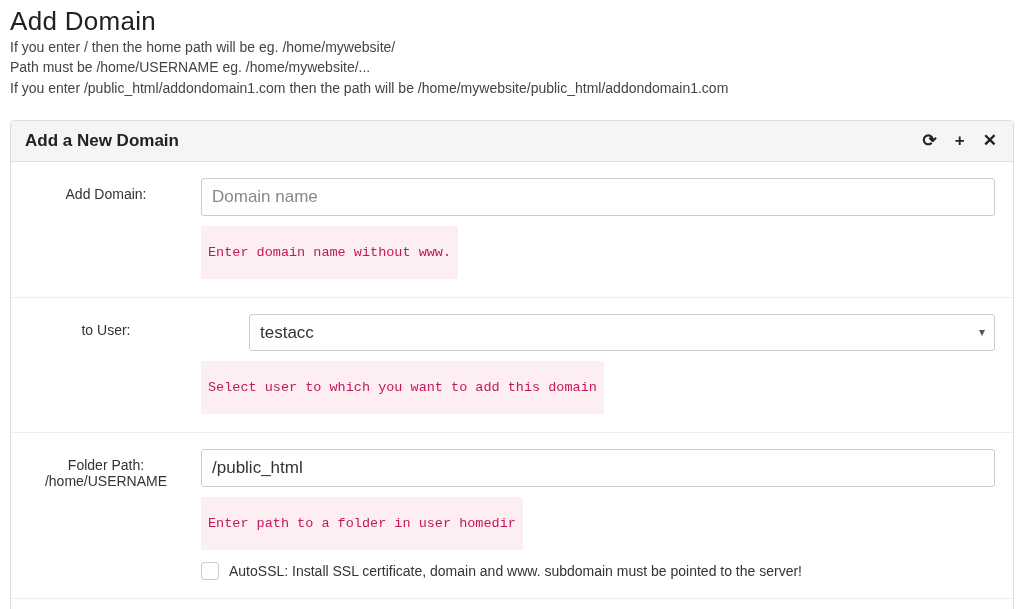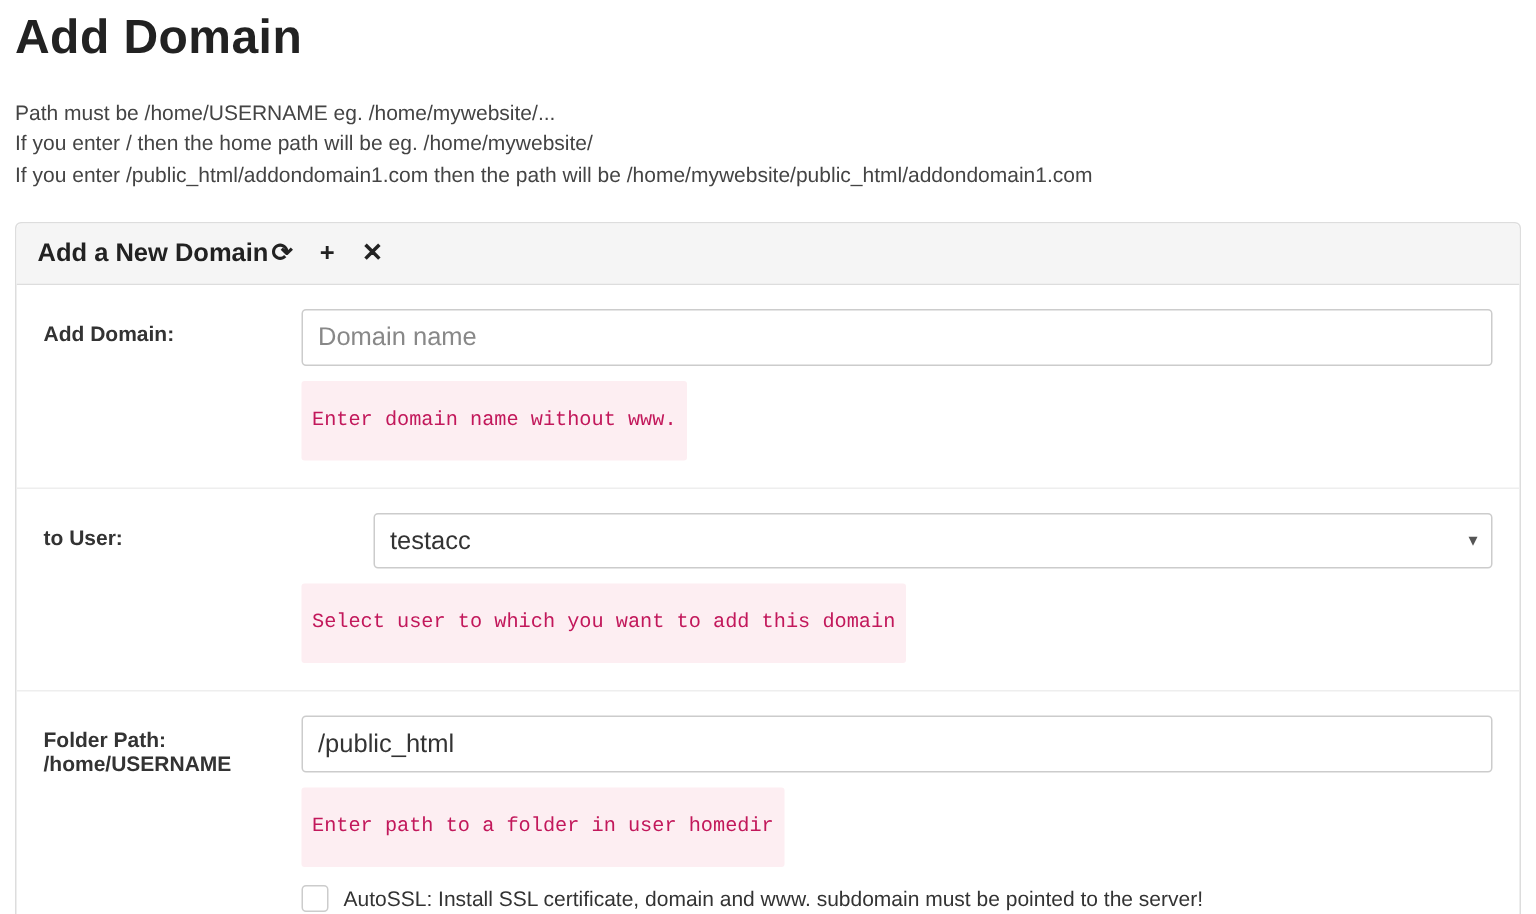--- a/index.html
+++ b/index.html
@@ -3,44 +3,44 @@
 <meta charset="utf-8">
 <style>
   * { box-sizing: border-box; margin: 0; padding: 0; }
   body {
     font-family: -apple-system, "Segoe UI", "Helvetica Neue", Arial, sans-serif;
     background: #fff;
     color: #333;
     padding: 6px 10px;
   }
   .page-title {
-    font-size: 32px;
-    font-weight: 700;
+    font-size: 26px;
+    font-weight: 400;
     color: #222;
-    margin-bottom: 22px;
     letter-spacing: 0.3px;
   }
   .help-block {
     font-size: 14px;
     color: #444;
     line-height: 1.45;
     margin-bottom: 22px;
   }
   .panel {
     border: 1px solid #ddd;
     border-radius: 4px;
     background: #fff;
     margin-bottom: 20px;
   }
   .panel-header {
     background: #f5f5f5;
     padding: 10px 14px;
     border-bottom: 1px solid #ddd;
     display: flex;
     align-items: center;
+    justify-content: space-between;
     border-top-left-radius: 4px;
     border-top-right-radius: 4px;
   }
   .panel-title {
     font-size: 17px;
     font-weight: 700;
     color: #222;
   }
   .panel-actions {
     display: flex;
@@ -57,26 +57,25 @@
   }
   .form-row {
     display: flex;
     align-items: flex-start;
     padding: 16px 18px 18px 18px;
     border-bottom: 1px solid #eee;
   }
   .form-row:last-of-type { border-bottom: none; }
   .label-col {
     width: 172px;
-    text-align: left;
+    text-align: center;
     padding-right: 18px;
     padding-top: 8px;
     font-size: 14px;
     color: #333;
-    font-weight: bold;
   }
   .label-col .label-sub {
     display: block;
     font-size: 14px;
     color: #333;
   }
   .input-col {
     flex: 1;
   }
   .text-input,
@@ -153,22 +152,22 @@
     cursor: pointer;
     text-align: center;
   }
 </style>
 </head>
 <body>
 
 <h1 class="page-title">Add Domain</h1>
 
 <div class="help-block">
+  <div>If you enter / then the home path will be eg. /home/mywebsite/</div>
   <div>Path must be /home/USERNAME eg. /home/mywebsite/...</div>
-  <div>If you enter / then the home path will be eg. /home/mywebsite/</div>
   <div>If you enter /public_html/addondomain1.com then the path will be /home/mywebsite/public_html/addondomain1.com</div>
 </div>
 
 <div class="panel">
   <div class="panel-header">
     <div class="panel-title">Add a New Domain</div>
     <div class="panel-actions">
       <span class="icon-btn">⟳</span>
       <span class="icon-btn">+</span>
       <span class="icon-btn">✕</span>

